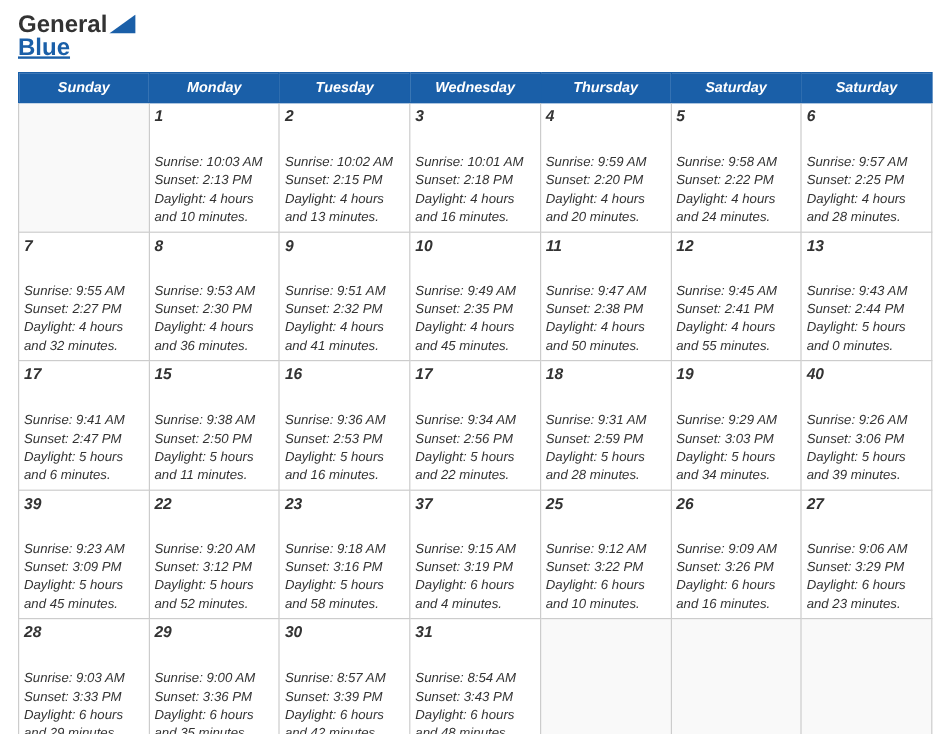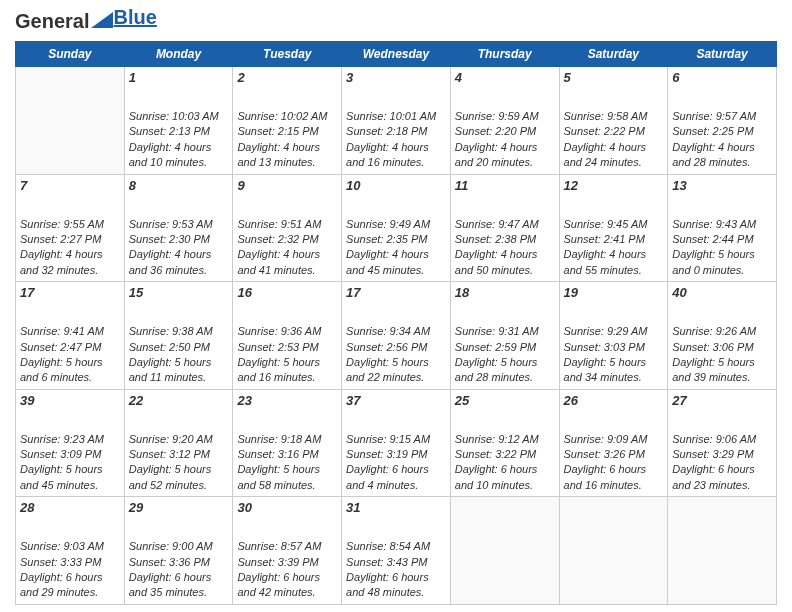--- a/index.html
+++ b/index.html
@@ -18,21 +18,21 @@
       flex-direction: column;
     }
     .header {
       display: flex;
       justify-content: space-between;
       align-items: flex-start;
       margin-bottom: 8px;
     }
     .logo {
       display: flex;
-      flex-direction: row;
+      flex-direction: column;
       align-items: flex-start;
       text-align: center;
     }
     .logo-row {
       display: flex;
       align-items: center;
     }
     .title-area {
       text-align: right;
     }

